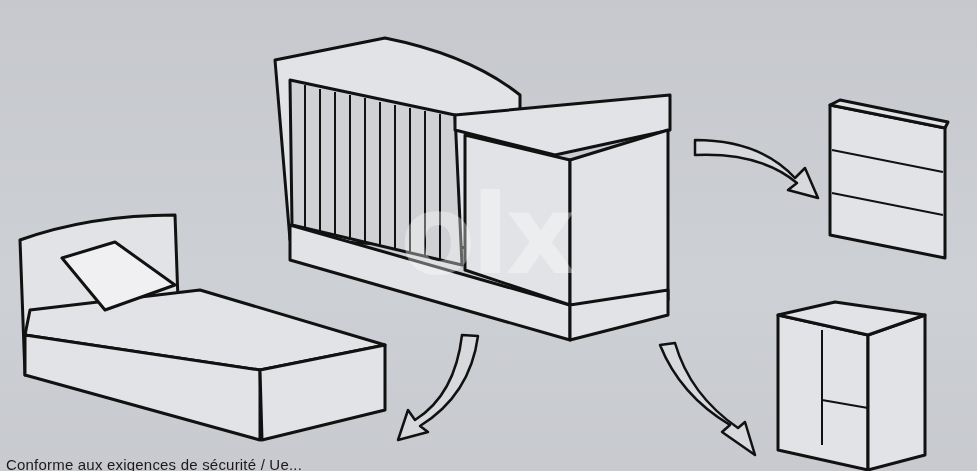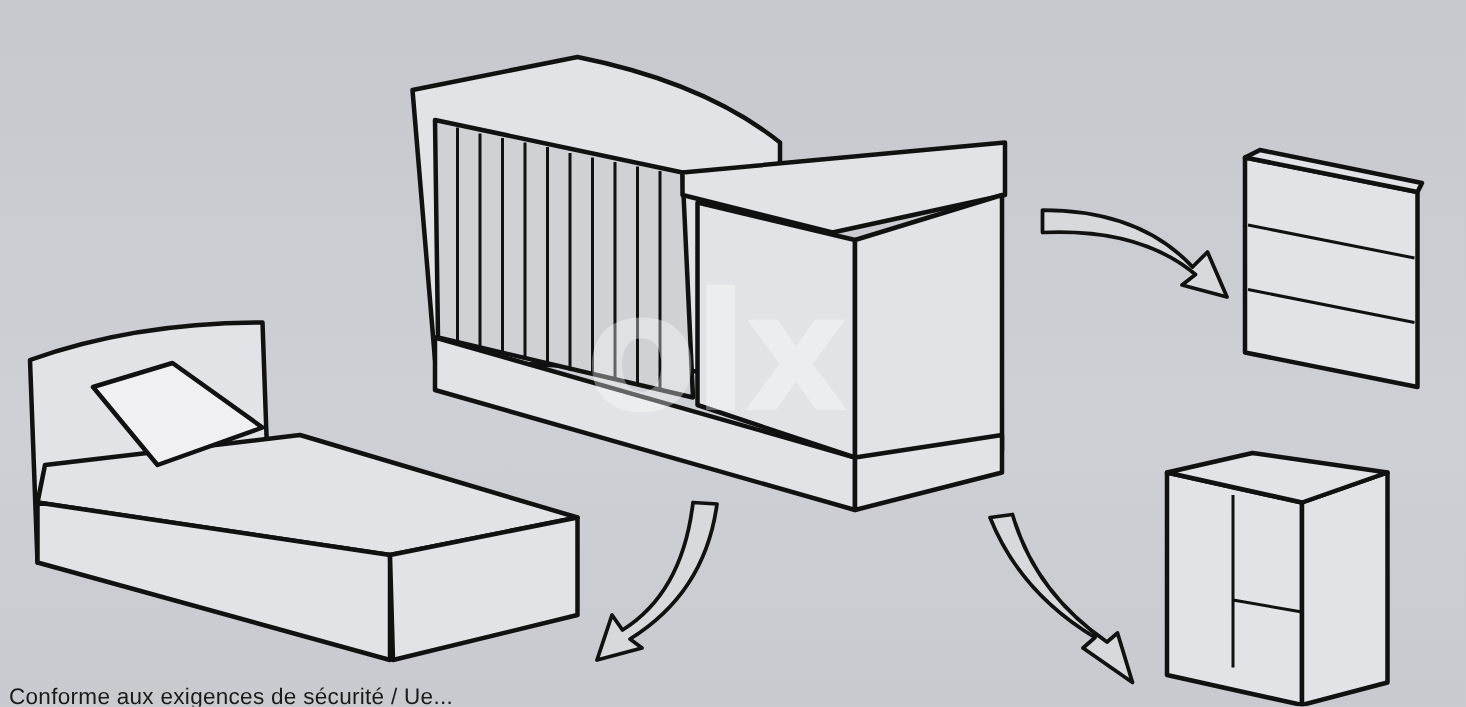--- a/index.html
+++ b/index.html
@@ -1,20 +1,20 @@
 <!DOCTYPE html>
 <html><head>
 <meta charset="utf-8">
 <style>
   html,body{margin:0;padding:0;}
   body{width:977px;height:471px;overflow:hidden;background:#c9cbd0;font-family:"Liberation Sans",sans-serif;position:relative;}
   .stage{position:absolute;left:0;top:0;width:977px;height:471px;background:linear-gradient(180deg,#c6c8cd 0%,#cdd0d4 60%,#c8cacf 100%);}
   svg.draw{position:absolute;left:0;top:0;}
   .caption{position:absolute;left:6px;top:456px;font-size:15px;color:#1a1a1a;white-space:nowrap;letter-spacing:0.2px;}
-  .watermark{position:absolute;left:390px;top:180px;font-size:110px;font-weight:bold;color:rgba(255,255,255,0.35);letter-spacing:-4px;font-family:"DejaVu Sans",sans-serif;line-height:1;}
+  .watermark{position:absolute;left:400px;top:180px;font-size:110px;font-weight:bold;color:rgba(255,255,255,0.35);letter-spacing:-4px;font-family:"DejaVu Sans",sans-serif;line-height:1;}
 </style>
 </head>
 <body>
 
 <div class="stage">
   <svg class="draw" width="977" height="471" viewBox="0 0 977 471">
     <g fill="#e2e3e6" stroke="#111" stroke-width="3" stroke-linejoin="round">
 
       <g>
         <path d="M275 60 L385 38 Q470 55 520 95 L520 250 L290 240 Z"></path>

